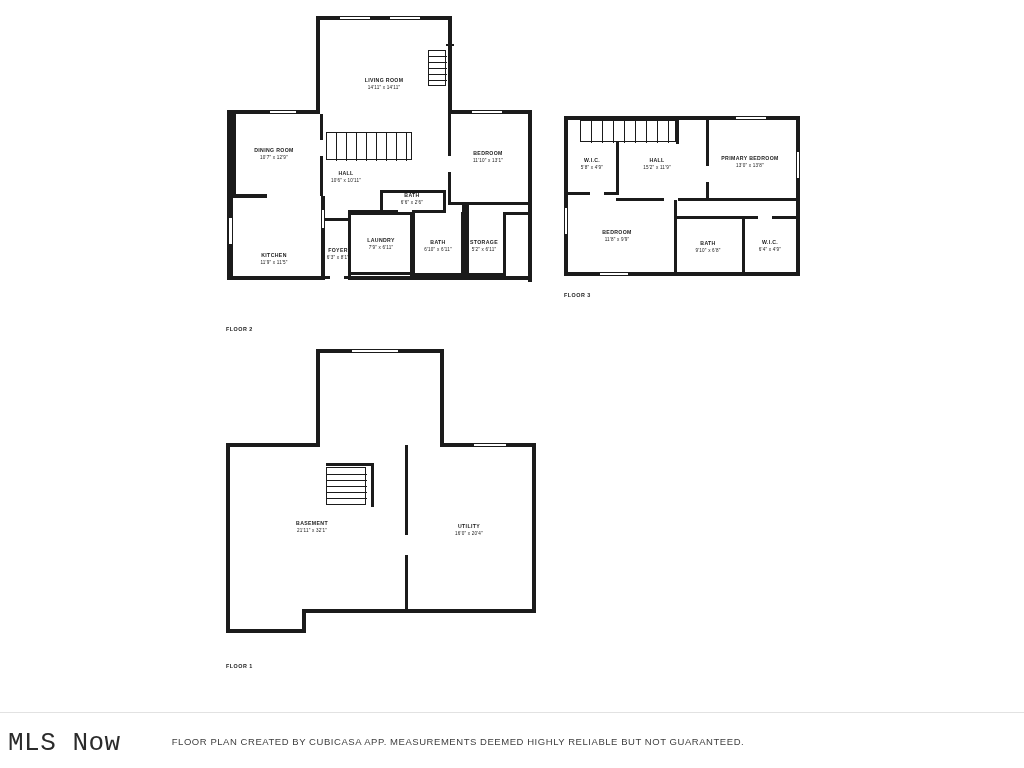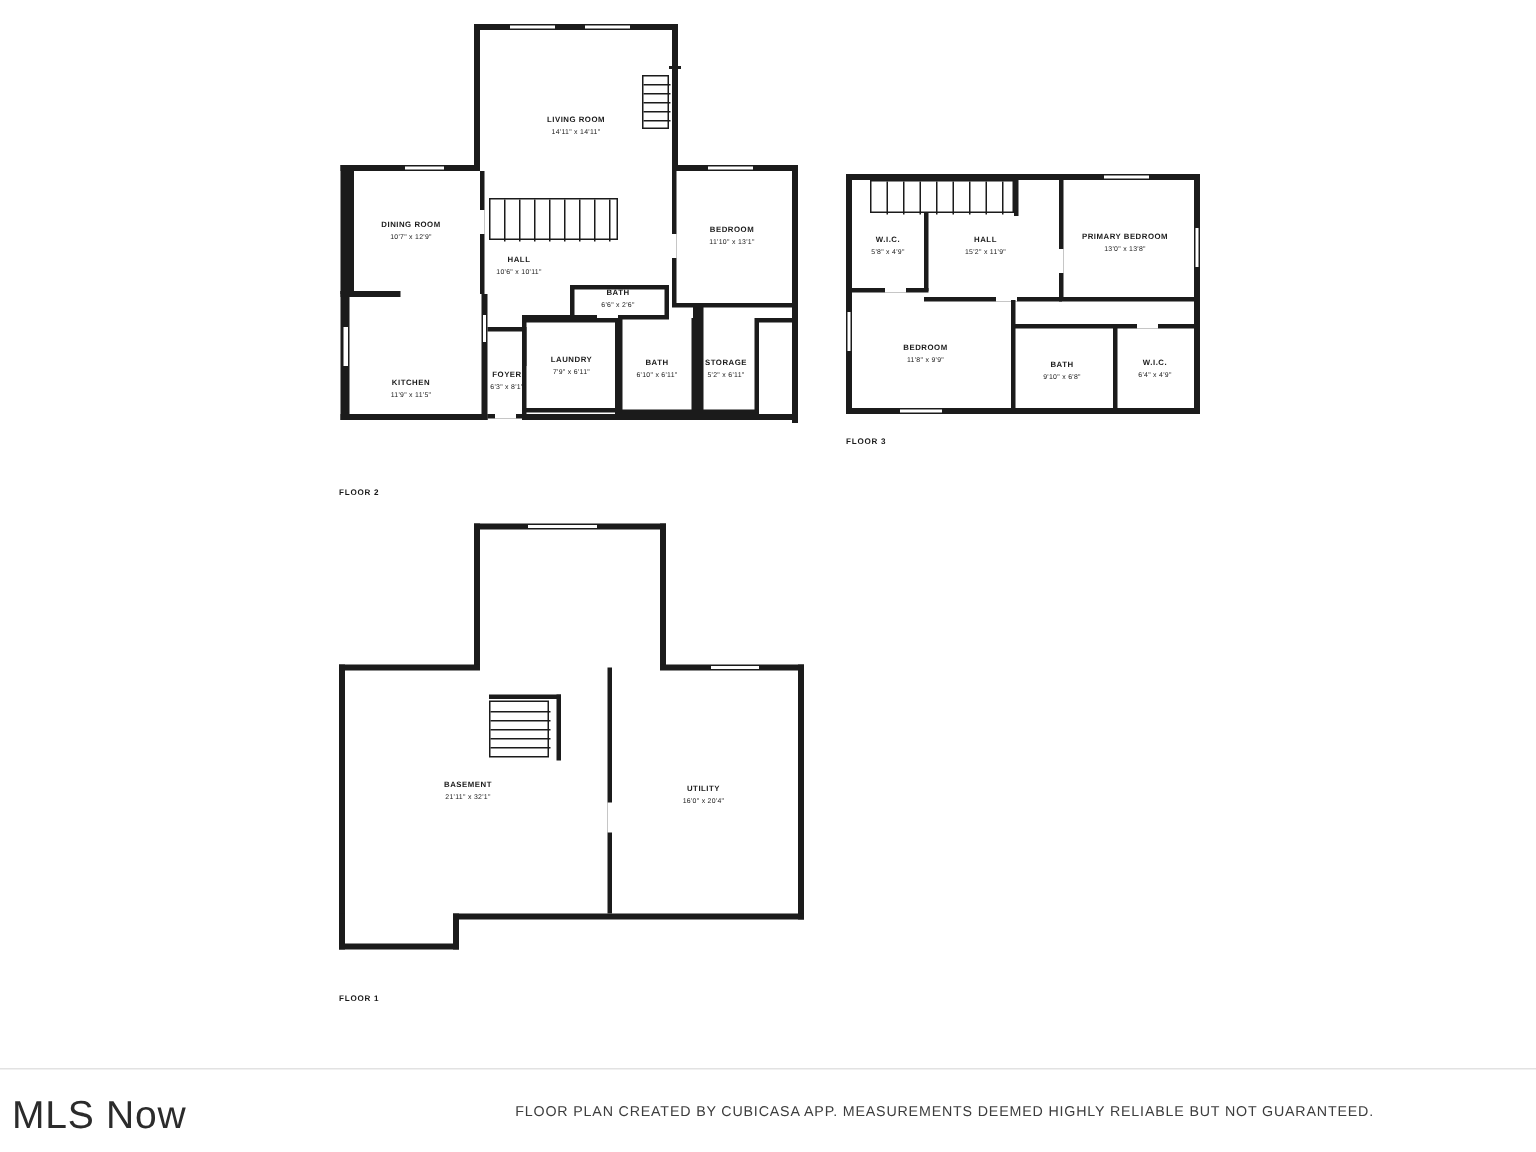--- a/index.html
+++ b/index.html
@@ -81,33 +81,33 @@
     top: 712px;
     width: 1024px;
     height: 1px;
     background: #e2e2e2;
   }
   .footer-text {
     position: absolute;
     left: 0;
     top: 736px;
     width: 916px;
-    text-align: right;
+    text-align: center;
     font-size: 9.5px;
     letter-spacing: 0.55px;
     color: #3d3d3d;
   }
   .mls-logo {
     position: absolute;
     left: 8px;
     top: 728px;
     font-size: 26px;
     letter-spacing: 0.5px;
     color: #2b2b2b;
-    font-family: Liberation Sans, sans-serif;
+    font-family: Liberation Mono, monospace;
     font-weight: 400;
   }
   .mls-logo .thin {
     font-weight: 300;
   }
 </style>
 </head>
 <body>
 
 <div class="plan" style="left:222px; top:14px; width:320px; height:320px;">

